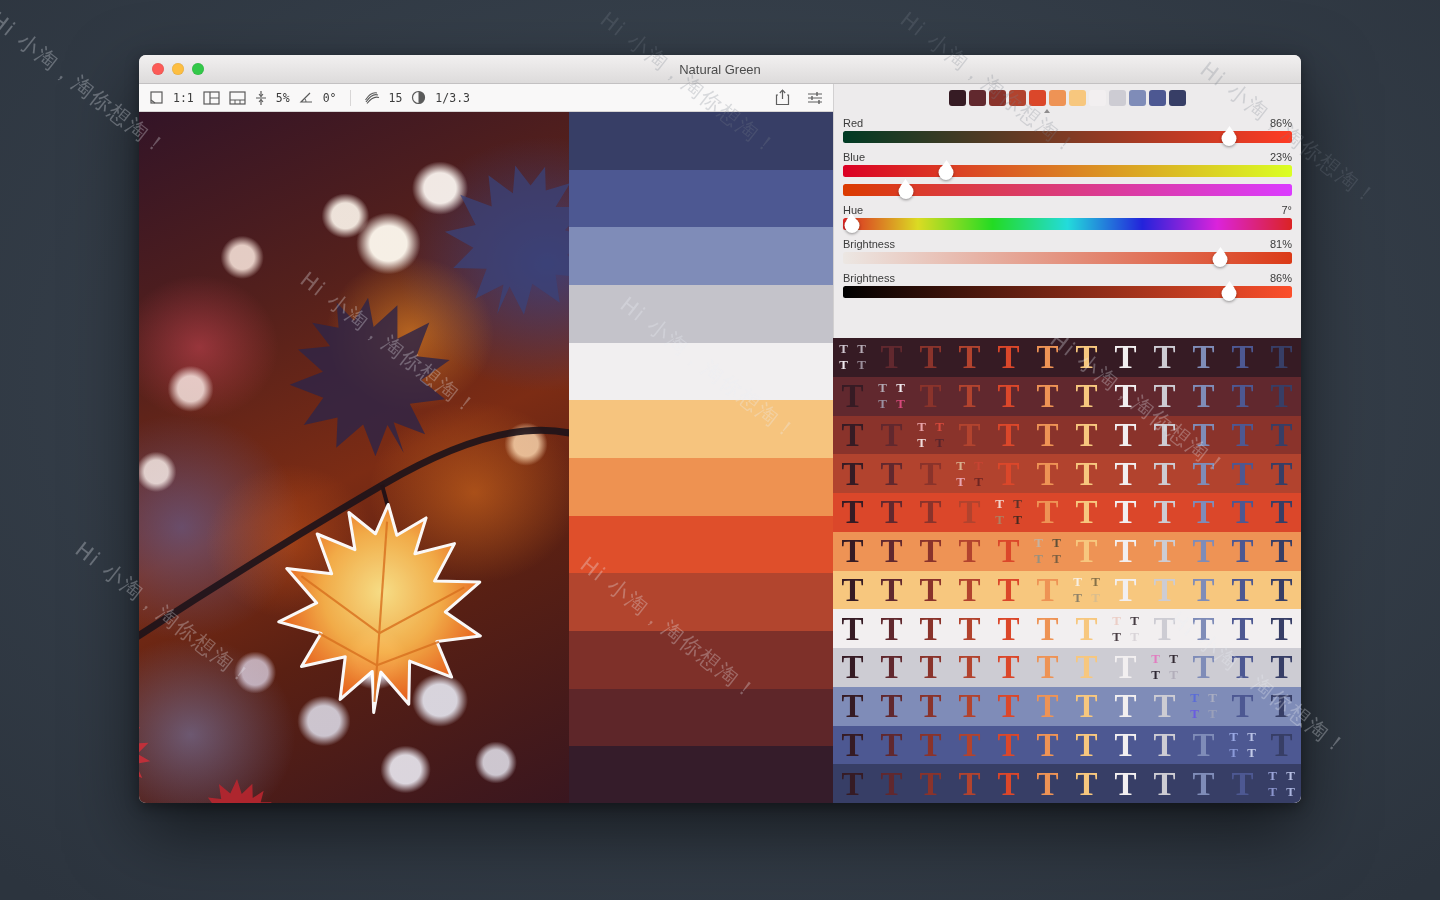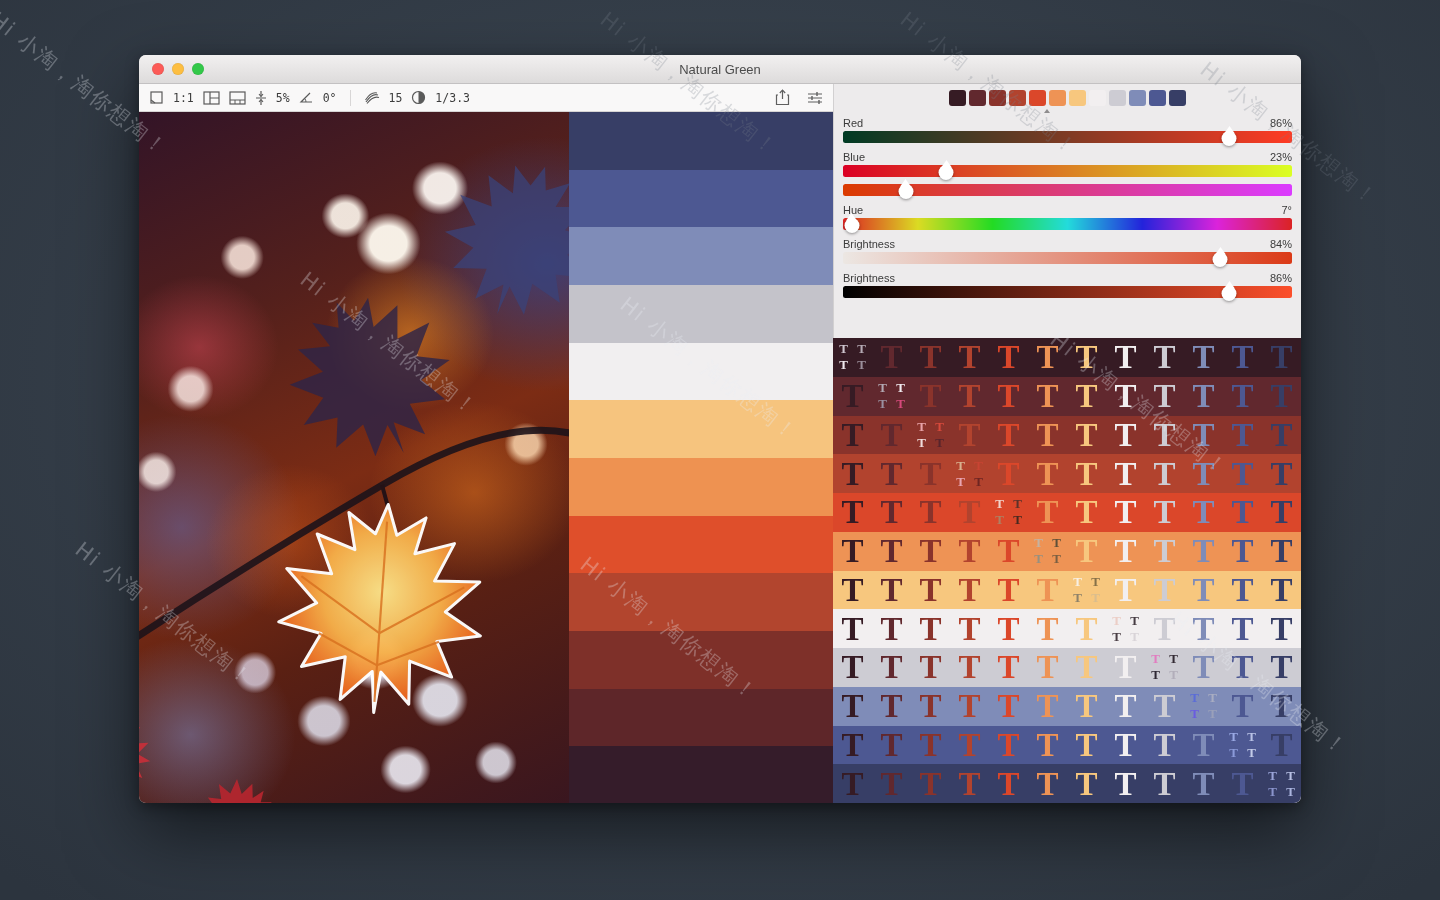--- a/index.html
+++ b/index.html
@@ -292,21 +292,21 @@
                 <span>Hue</span>
                 <span>7°</span>
               </div>
               <div class="slider-track" style="background: linear-gradient(to right, rgb(219, 35, 35), rgb(219, 219, 35), rgb(35, 219, 35), rgb(35, 219, 219), rgb(35, 35, 219), rgb(219, 35, 219), rgb(219, 35, 35));">
                 <div class="slider-thumb" style="left: 2%;"></div>
               </div>
             </div>
             <div class="slider-group">
               <div class="slider-lrow">
                 <span>Brightness</span>
-                <span>84%</span>
+                <span>81%</span>
               </div>
               <div class="slider-track" style="background: linear-gradient(to right, rgb(236, 231, 227), rgb(219, 58, 23));">
                 <div class="slider-thumb" style="left: 84%;"></div>
               </div>
             </div>
             <div class="slider-group">
               <div class="slider-lrow">
                 <span>Brightness</span>
                 <span>86%</span>
               </div>

